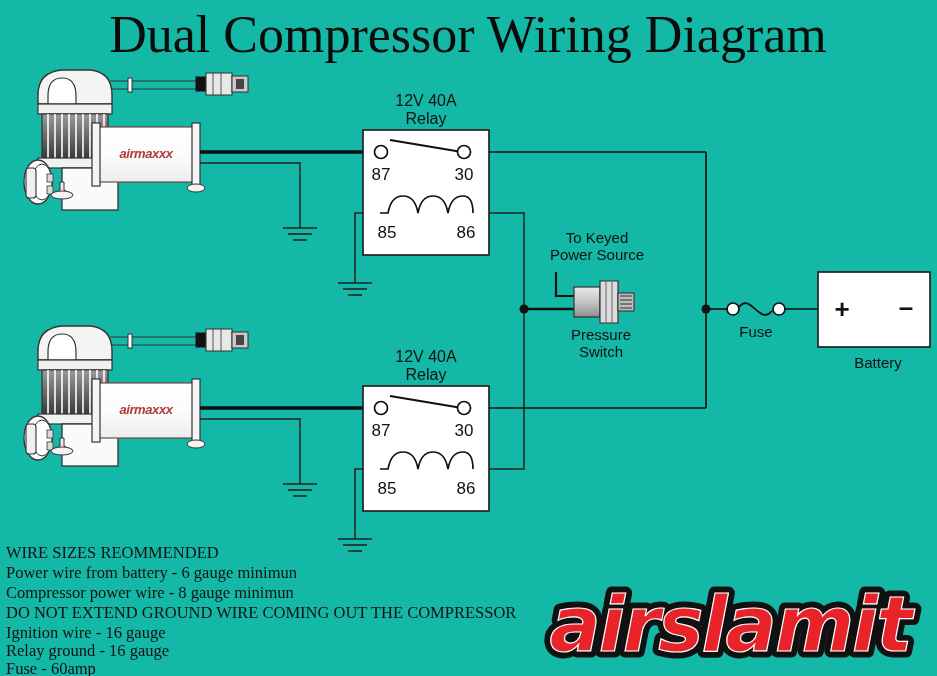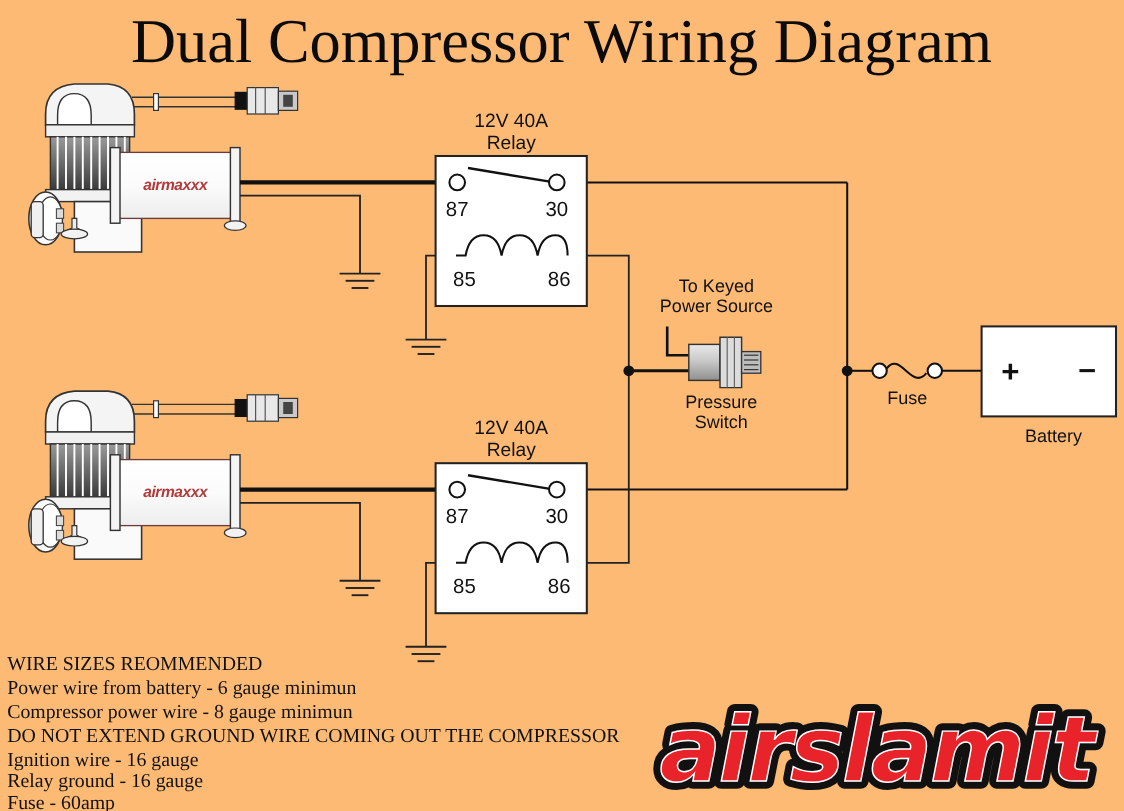--- a/index.html
+++ b/index.html
@@ -5,21 +5,21 @@
 <style>
   html, body {
     margin: 0;
     padding: 0;
     background: #ffffff;
   }
   #page {
     position: relative;
     width: 937px;
     height: 676px;
-    background: #fdba74;
+    background: #14b8a6;
     overflow: hidden;
     font-family: "Liberation Sans", sans-serif;
   }
   #diagram-svg {
     position: absolute;
     left: 0;
     top: 0;
     width: 937px;
     height: 676px;
   }

